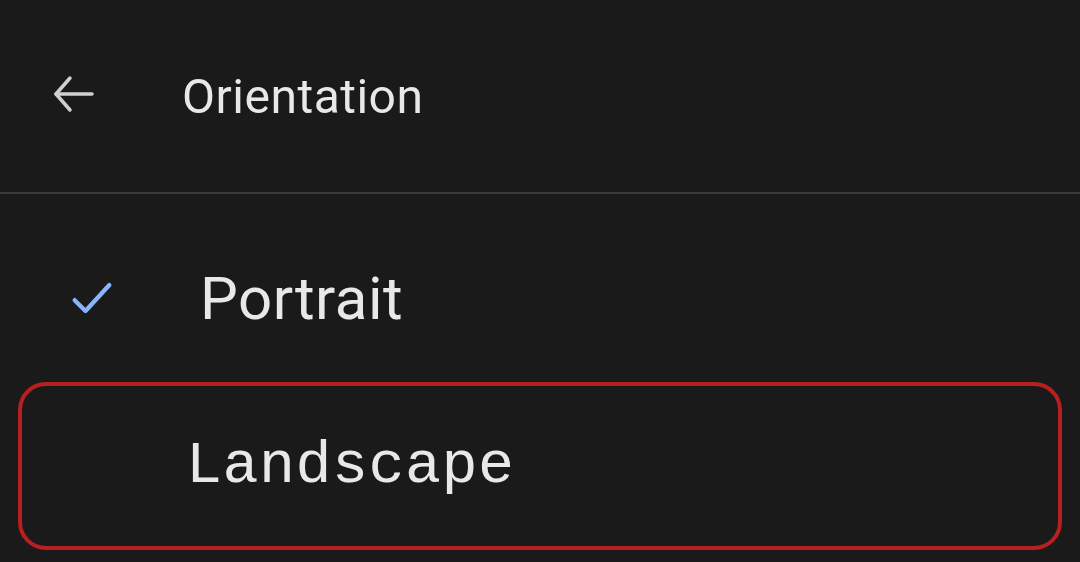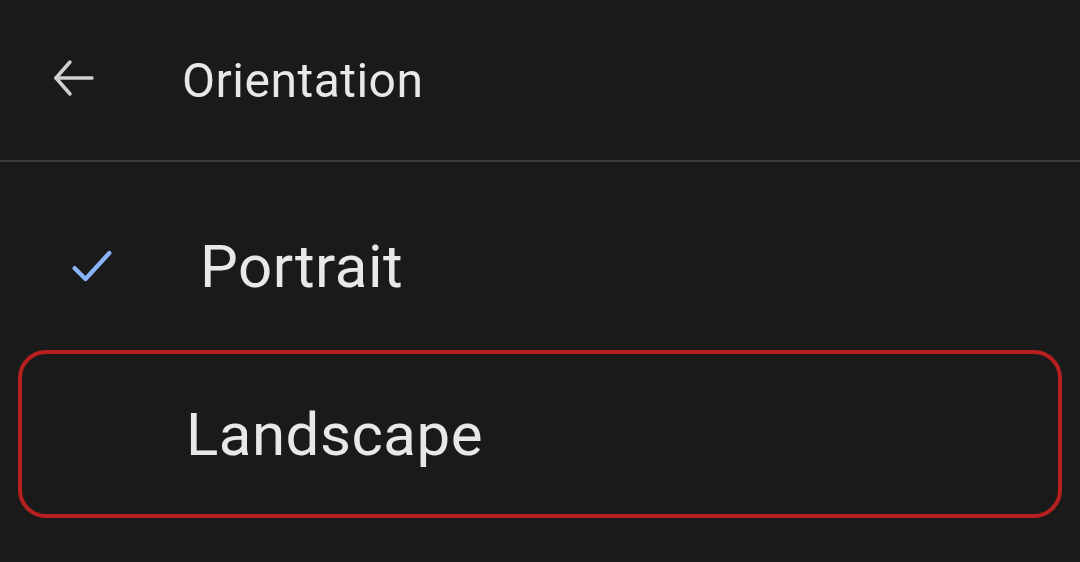--- a/index.html
+++ b/index.html
@@ -11,21 +11,21 @@
       width: 1080px;
       height: 562px;
       background: #1a1a1a;
       font-family: 'Roboto', 'Segoe UI', Arial, sans-serif;
       color: #e8e8e8;
       overflow: hidden;
     }
     .header {
       display: flex;
       align-items: center;
-      height: 162px;
+      height: 194px;
       padding: 0 46px;
       border-bottom: 2px solid #3a3a3a;
     }
     .back-button {
       width: 56px;
       height: 56px;
       display: flex;
       align-items: center;
       justify-content: center;
       cursor: pointer;
@@ -60,20 +60,21 @@
       position: relative;
       margin: 16px 18px 0 18px;
     }
     .option-wrapper.highlighted {
       border: 4px solid #b82020;
       border-radius: 28px;
     }
     .option-wrapper.highlighted .option-item {
       height: 160px;
       padding: 0 28px;
+      font-family: Liberation Mono, monospace;
     }
     .check-slot {
       width: 56px;
       height: 56px;
       display: flex;
       align-items: center;
       justify-content: center;
     }
     .check-slot svg {
       width: 52px;

